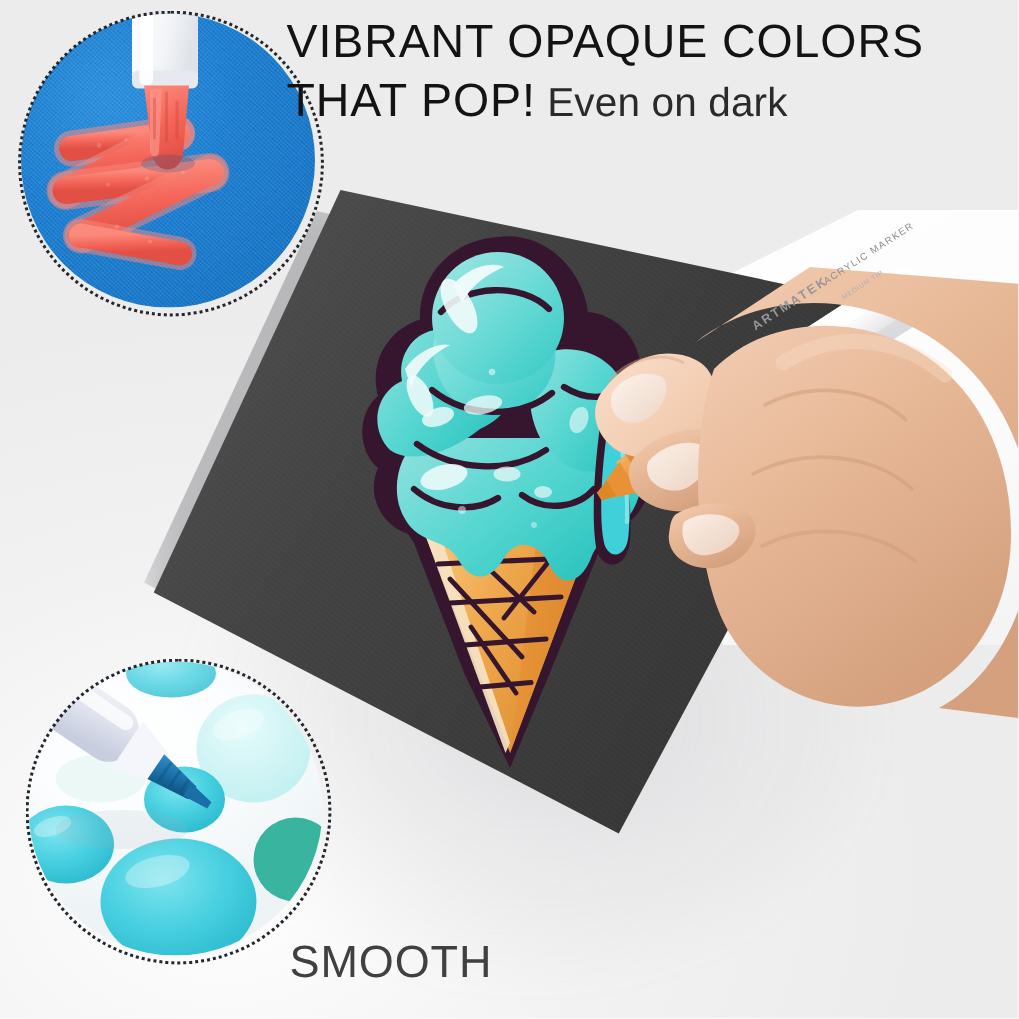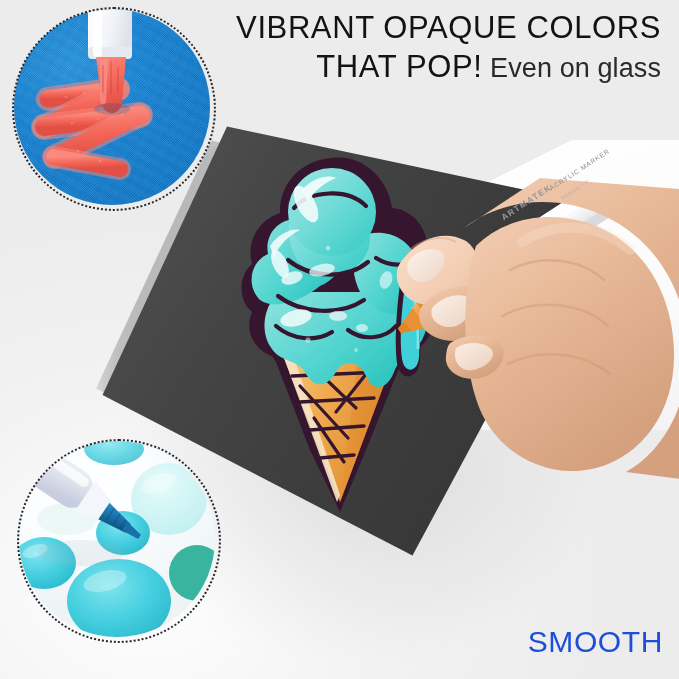--- a/index.html
+++ b/index.html
@@ -170,41 +170,40 @@
   .gloss-bg {
     position: absolute; inset: 0;
     background:
       radial-gradient(ellipse 80% 60% at 35% 25%, #ffffff 0%, #fbfdfe 45%, #eef4f6 100%);
   }
 
   
   .copy {
     position: absolute;
     color: #151515;
-    text-align: right;
     font-family: "Liberation Sans", sans-serif;
     user-select: none;
   }
   .copy-top { right: 18px; top: 8px; width: 470px; }
   .copy-bot { right: 16px; bottom: 18px; width: 470px; }
 
   .line { display: block; white-space: nowrap; }
   .cap {
     font-size: 31px;
     letter-spacing: .6px;
     font-weight: 400;
     line-height: 1.26;
     color: #131313;
   }
   .cap-bot {
     font-size: 30px;
     letter-spacing: .6px;
     font-weight: 400;
     line-height: 1.3;
-    color: #1d4ed8;
+    color: #404040;
   }
   .sub {
     font-size: 27px;
     letter-spacing: .1px;
     font-weight: 300;
     line-height: 1.3;
     color: #2a2a2a;
   }
   .sub-sm {
     font-size: 25px;
@@ -545,21 +544,21 @@
       </g>
 
       <ellipse cx="62" cy="112" rx="44" ry="13" fill="#9fb4c0" opacity="0.16"></ellipse>
     </svg>
   </div>
   <div class="inset-ring ring-bot"></div>
 
   <div class="copy copy-top">
     <span class="line cap">VIBRANT OPAQUE COLORS</span>
     <span class="line">
-      <span class="cap mix">THAT POP!</span><span class="sub mix"> Even on glass</span>
+      <span class="cap mix">THAT POP!</span><span class="sub mix"> Even on dark</span>
     </span>
   </div>
 
   <div class="copy copy-bot">
     <span class="line cap-bot">SMOOTH</span>
   </div>
 
 </div>
 
 </body></html>

